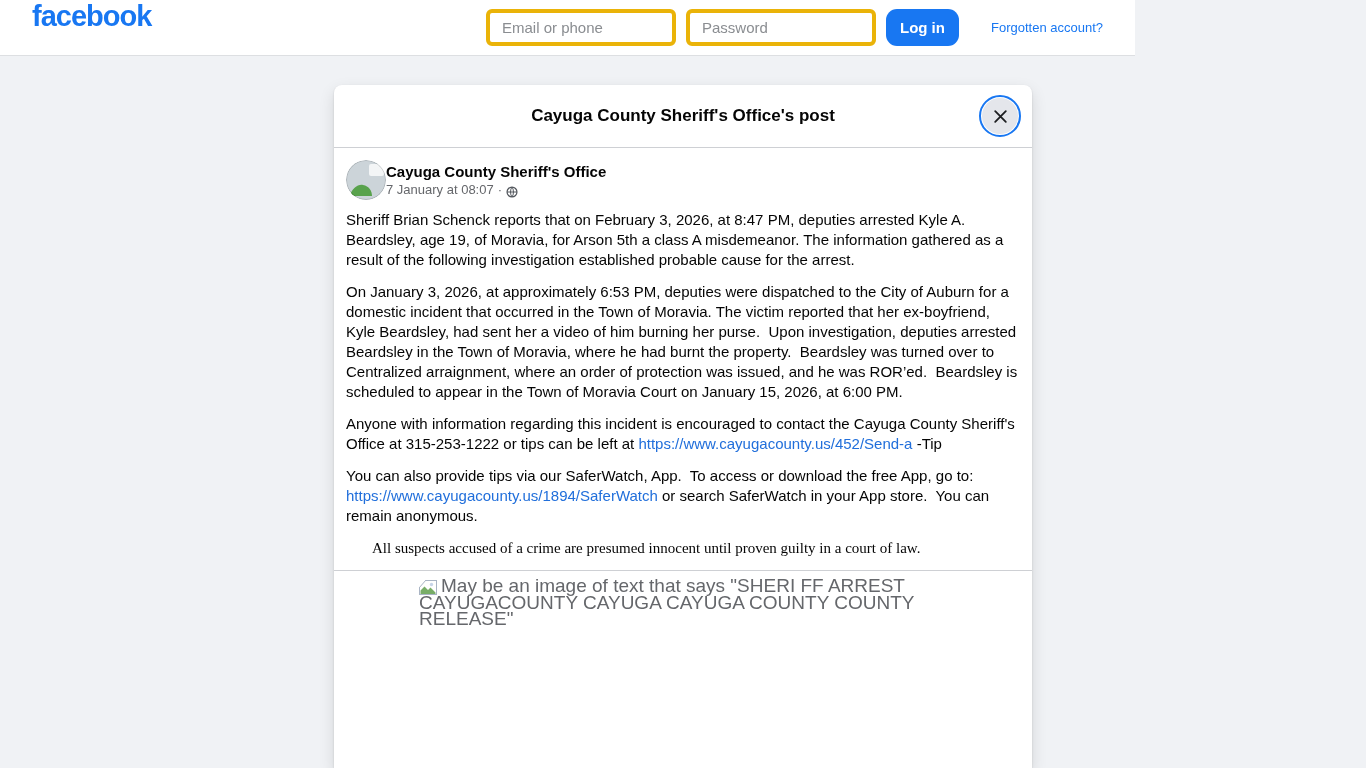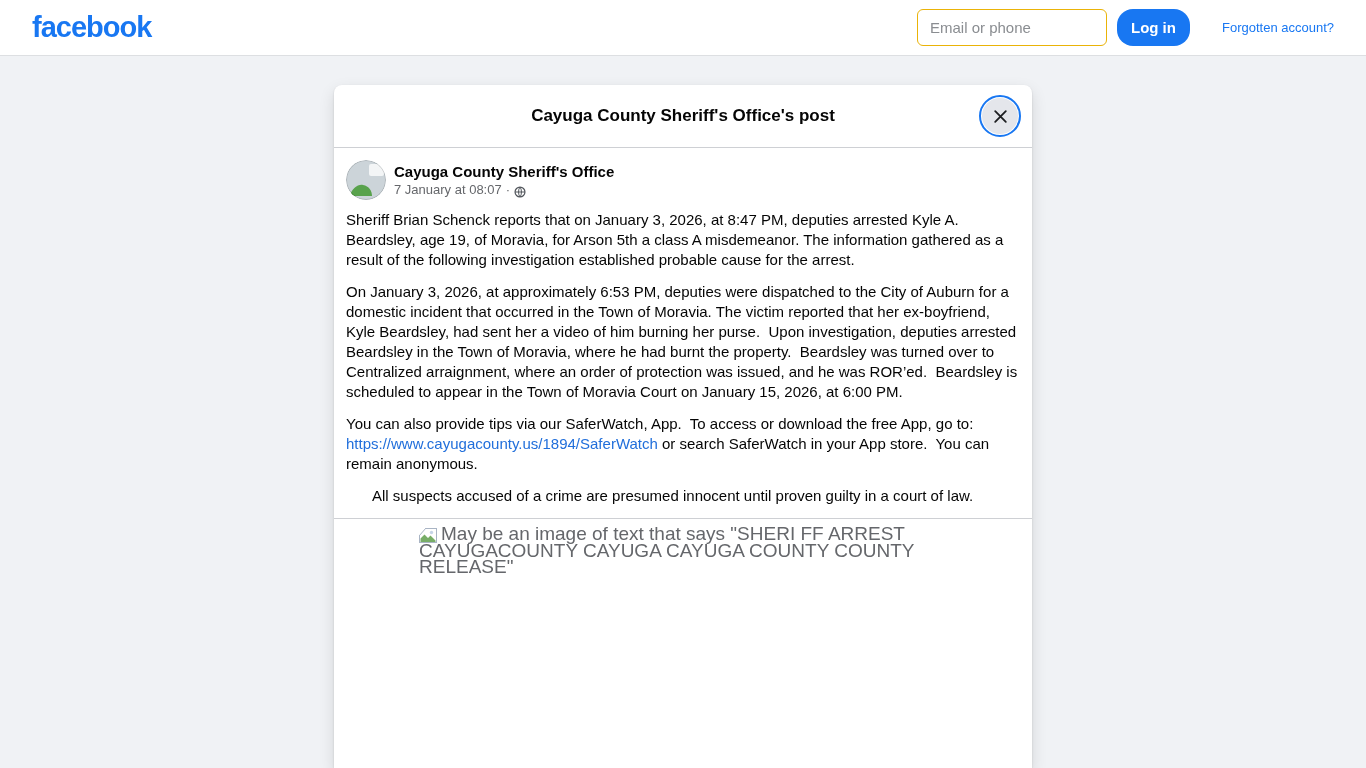--- a/index.html
+++ b/index.html
@@ -4,39 +4,39 @@
 <style>
   * { margin:0; padding:0; box-sizing:border-box; }
   html,body {
     width:1366px; height:768px; overflow:hidden;
     background:#f0f2f5;
     font-family:"Liberation Sans", sans-serif;
     -webkit-font-smoothing:antialiased;
   }
   
   .topbar {
-    position:absolute; top:0; left:0; width:1366px; height:56px;
+    position:absolute; top:0; left:0; width:1135px; height:56px;
     background:#ffffff; border-bottom:1px solid #dddfe2;
-    display:flex; align-items:center; justify-content:space-between;
+    display:flex; justify-content:space-between;
     padding:0 32px; z-index:20;
   }
   .logo {
     color:#1877f2; font-size:29px; font-weight:bold;
     letter-spacing:-1px; cursor:pointer; user-select:none;
   }
   .loginform { display:flex; align-items:center; gap:10px; }
   .txt-input {
-    width:190px; height:37px; border:1px solid #eab308; border-radius:6px;
+    width:190px; height:37px; border:4px solid #eab308; border-radius:6px;
     padding:0 12px; font-size:15px; color:#1c1e21; background:#fff;
     font-family:"Liberation Sans", sans-serif;
   }
   .txt-input::placeholder { color:#8a8d91; }
   .login-btn {
     height:37px; padding:0 14px; background:#1877f2; color:#fff;
-    border:none; border-radius:16px; font-size:15px; font-weight:bold;
+    border:none; border-radius:11px; font-size:15px; font-weight:bold;
     cursor:pointer; font-family:"Liberation Sans", sans-serif;
   }
   .forgot {
     color:#1877f2; font-size:13px; text-decoration:none; margin-left:22px;
     cursor:pointer;
   }
   
   .dialog {
     position:relative; width:698px; margin:85px auto 0;
     min-height:683px; background:#fff;
@@ -52,45 +52,46 @@
   .dialog-title { font-size:17px; font-weight:bold; color:#050505; }
   .close-btn {
     position:absolute; right:14px; top:13px; width:36px; height:36px;
     border-radius:50%; background:#e4e6eb; border:none;
     display:flex; align-items:center; justify-content:center;
     cursor:pointer;
     outline:2px solid #1877f2; outline-offset:1px;
   }
   
   .post { padding:12px 12px 0; }
-  .post-header { display:flex; align-items:center; gap:8px; margin-bottom:10px; }
+  .post-header { display:flex; align-items:center; margin-bottom:10px; }
   .avatar { width:40px; height:40px; border-radius:50%; overflow:hidden; flex:0 0 auto; cursor:pointer; }
   .author { font-size:15px; font-weight:bold; color:#050505; line-height:19px; text-decoration:none; display:block; }
   .meta { font-size:13px; color:#65676b; line-height:17px; display:flex; align-items:flex-end; gap:4px; text-decoration:none; }
   .post-par {
     font-size:15px; line-height:20px; color:#050505;
     margin:0 0 12px; white-space:pre-wrap;
   }
-  .post-par.indent { text-indent:26px; }
+  .post-par.indent { text-indent:26px;font-family:Liberation Serif, serif; }
   .post-link { color:#216fdb; text-decoration:none; cursor:pointer; }
   
   .image-section { border-top:1px solid #ced0d4; padding:6px 0 0; min-height:130px; }
   .alt-box {
     margin:1px 0 0 85px; width:496px;
     font-size:19px; line-height:16px; color:#65676b; cursor:pointer;
   }
   .alt-box svg { vertical-align:-3px; margin-right:4px; }
 </style>
 </head>
 <body>
 
 <div class="topbar">
   <a class="logo">facebook</a>
   <div class="loginform">
     <input class="txt-input" type="text" placeholder="Email or phone" style="">
+    <input class="txt-input" type="password" placeholder="Password" style="">
     <button class="login-btn">Log in</button>
     <a class="forgot">Forgotten account?</a>
   </div>
 </div>
 
 <div class="dialog">
   <div class="dialog-header">
     <span class="dialog-title">Cayuga County Sheriff's Office's post</span>
     <button class="close-btn">
       <span style="display:flex;">
@@ -129,22 +130,23 @@
             <svg width="12" height="12" viewBox="0 0 16 16">
               <circle cx="8" cy="8" r="6.6" fill="none" stroke="#50545a" stroke-width="1.6"></circle>
               <path d="M1.4 8h13.2M8 1.4c-2.6 2.6-2.6 10.6 0 13.2M8 1.4c2.6 2.6 2.6 10.6 0 13.2" fill="none" stroke="#50545a" stroke-width="1.3"></path>
             </svg>
           </span>
         </a>
       </div>
     </div>
 
     <div>
-        <p class="post-par">Sheriff Brian Schenck reports that on January 3, 2026, at 8:47 PM, deputies arrested Kyle A. Beardsley, age 19, of Moravia, for Arson 5th a class A misdemeanor. The information gathered as a result of the following investigation established probable cause for the arrest.</p>
+        <p class="post-par">Sheriff Brian Schenck reports that on February 3, 2026, at 8:47 PM, deputies arrested Kyle A. Beardsley, age 19, of Moravia, for Arson 5th a class A misdemeanor. The information gathered as a result of the following investigation established probable cause for the arrest.</p>
         <p class="post-par">On January 3, 2026, at approximately 6:53 PM, deputies were dispatched to the City of Auburn for a domestic incident that occurred in the Town of Moravia. The victim reported that her ex-boyfriend, Kyle Beardsley, had sent her a video of him burning her purse.  Upon investigation, deputies arrested Beardsley in the Town of Moravia, where he had burnt the property.  Beardsley was turned over to Centralized arraignment, where an order of protection was issued, and he was ROR’ed.  Beardsley is scheduled to appear in the Town of Moravia Court on January 15, 2026, at 6:00 PM.</p>
+        <p class="post-par">Anyone with information regarding this incident is encouraged to contact the Cayuga County Sheriff's Office at 315-253-1222 or tips can be left at <a class="post-link">https://www.cayugacounty.us/452/Send-a</a> -Tip</p>
         <p class="post-par">You can also provide tips via our SaferWatch, App.  To access or download the free App, go to: <a class="post-link">https://www.cayugacounty.us/1894/SaferWatch</a> or search SaferWatch in your App store.  You can remain anonymous.</p>
         <p class="post-par indent">All suspects accused of a crime are presumed innocent until proven guilty in a court of law.</p>
       </div>
   </div>
 
   <div class="image-section">
     <div class="alt-box">
       <span><svg width="18" height="15" viewBox="0 0 18 15">
         <rect x="0.5" y="0.5" width="17" height="14" fill="#ffffff" stroke="#a9b4c4"></rect>
         <circle cx="12.5" cy="4.5" r="1.7" fill="#c6d4e8"></circle>

